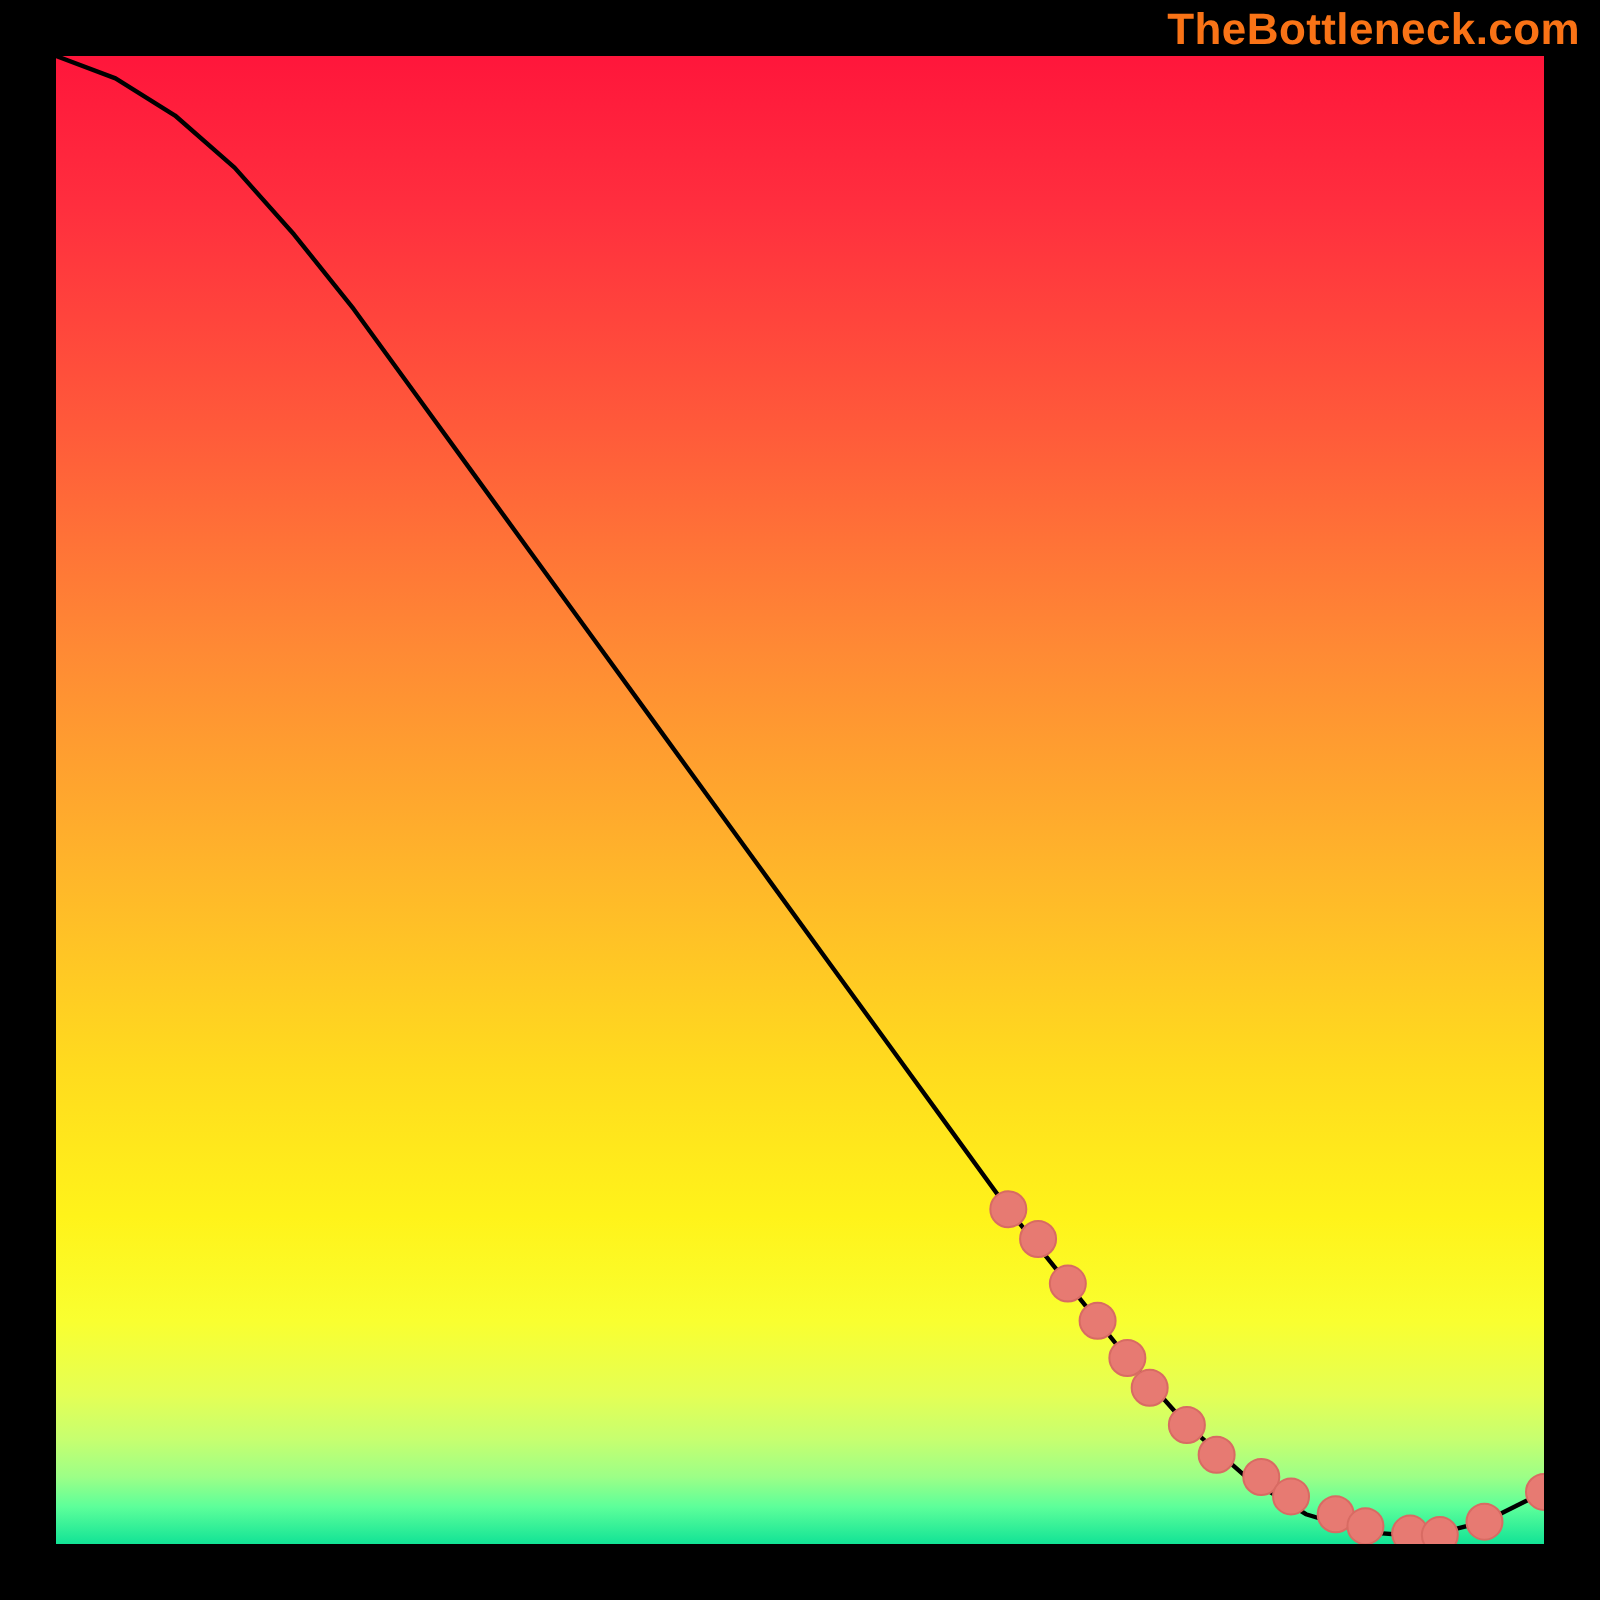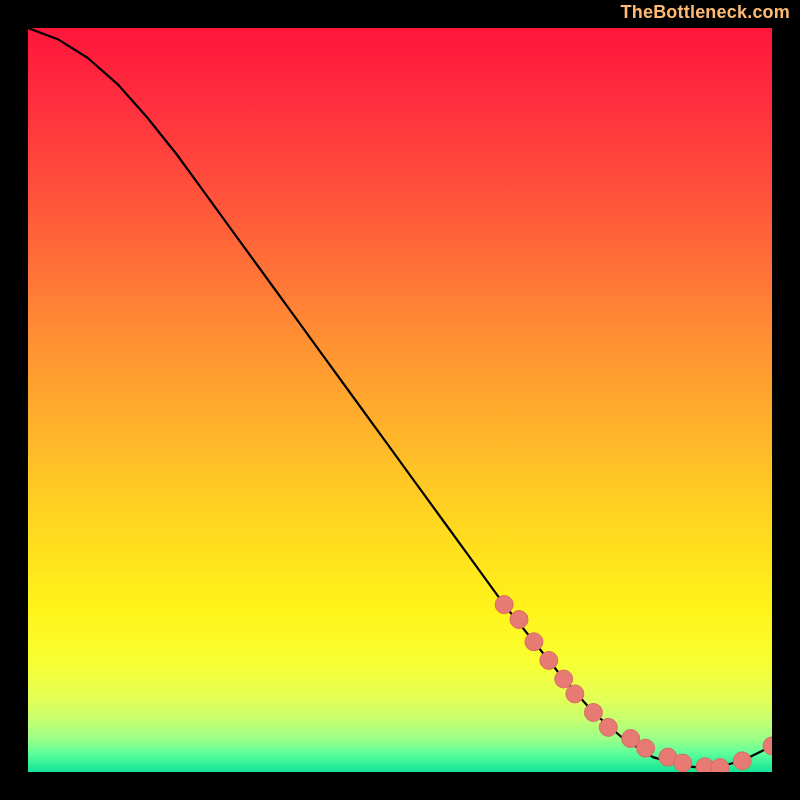--- a/index.html
+++ b/index.html
@@ -14,22 +14,22 @@
   .stage {
     position: relative;
     width: 800px;
     height: 800px;
     background: #000;
   }
   .watermark {
     position: absolute;
     top: 2px;
     right: 10px;
-    color: #fdba74;
-    font-size: 18px;
+    color: #f97316;
+    font-size: 22px;
     font-weight: 600;
     letter-spacing: 0.2px;
     user-select: none;
   }
   .plot {
     position: absolute;
     left: 28px;
     top: 28px;
     width: 744px;
     height: 744px;

